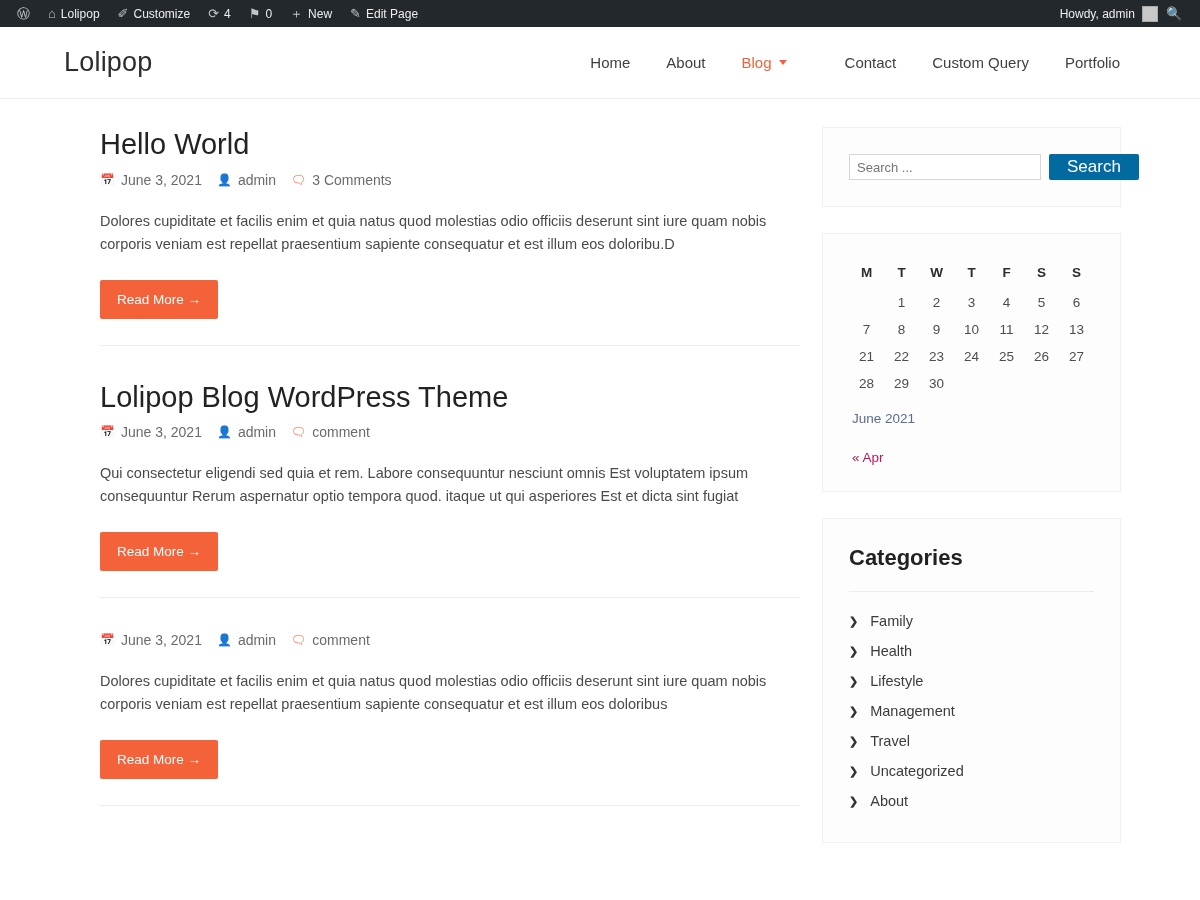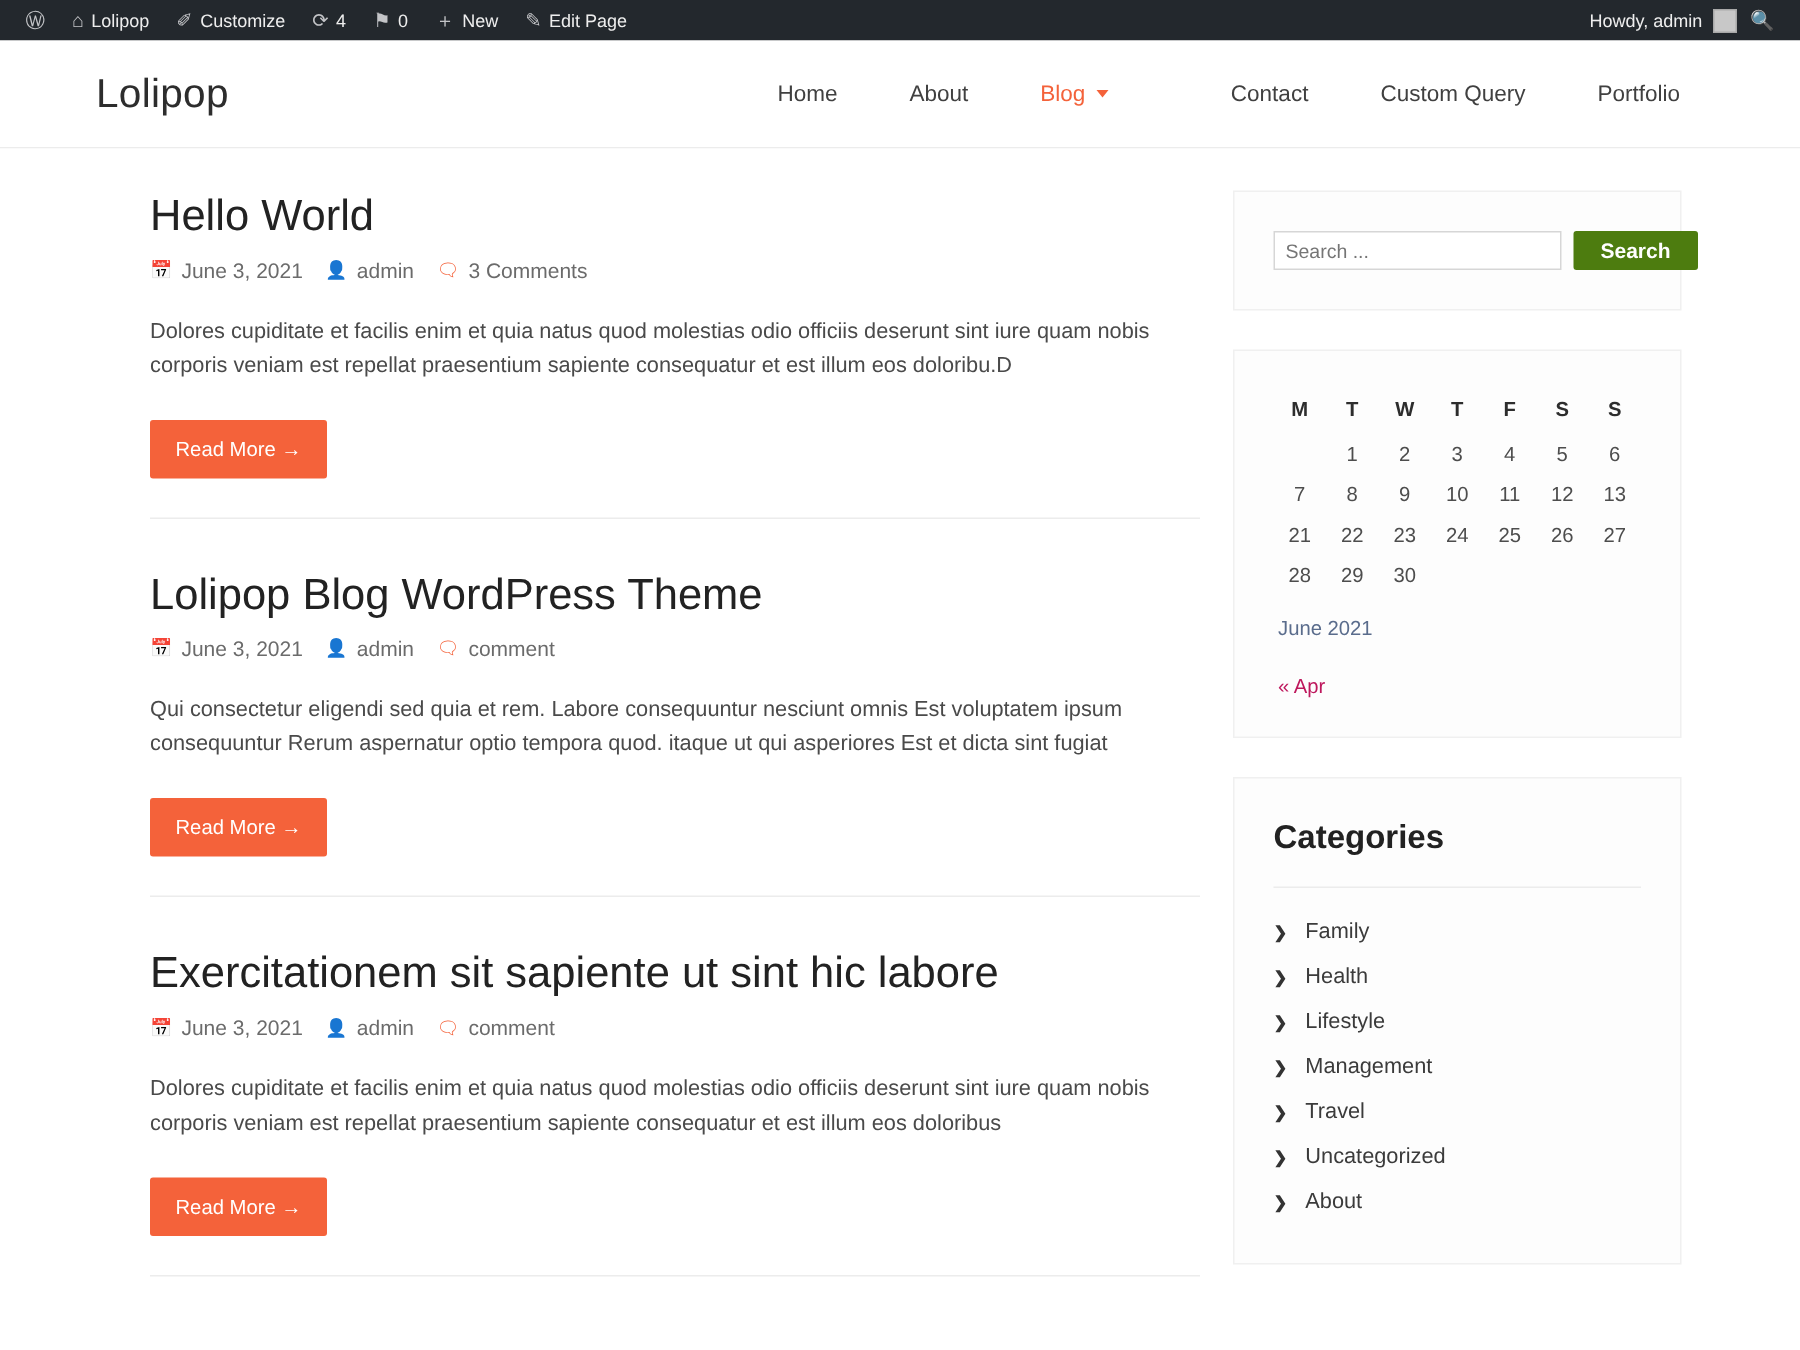--- a/index.html
+++ b/index.html
@@ -54,21 +54,21 @@
   .site-title {
     font-size: 27px;
     font-weight: 400;
     color: #2d2d2d;
     letter-spacing: .2px;
   }
   .nav {
     margin-left: auto;
     display: flex;
     align-items: center;
-    gap: 16px;
+    gap: 4px;
   }
   .nav a {
     font-size: 15px;
     color: #404040;
     text-decoration: none;
     padding: 0 16px;
     display: flex;
     align-items: center;
     gap: 7px;
     white-space: nowrap;
@@ -146,30 +146,29 @@
     height: 26px;
     border: 1px solid #d6d6d6;
     padding: 3px 7px;
     font-size: 13px;
     color: #555;
     font-family: "Liberation Sans", sans-serif;
     background: #fff;
     border-radius: 0;
   }
   .search-btn {
-    background: #4d7c0f;
+    background: #0369a1;
     color: #fff;
     border: none;
-    font-size: 14px;
+    font-size: 17px;
     padding: 0 18px;
     margin-left: 8px;
     cursor: pointer;
     font-family: "Liberation Sans", sans-serif;
     border-radius: 2px;
-    font-weight: bold;
   }
 
   
   table.cal { width: 100%; border-collapse: collapse; }
   table.cal th {
     font-size: 13.5px; color: #2d2d2d; font-weight: bold;
     padding: 5px 0 9px 0; text-align: center;
   }
   table.cal td {
     font-size: 13.5px; color: #4d4d4d; padding: 6px 0; text-align: center;
@@ -301,21 +300,20 @@
         <span class="mi">
           <span class="ic">🗨</span>
           <span>comment</span>
         </span>
       </div>
       <p class="excerpt">Qui consectetur eligendi sed quia et rem. Labore consequuntur nesciunt omnis Est voluptatem ipsum consequuntur Rerum aspernatur optio tempora quod. itaque ut qui asperiores Est et dicta sint fugiat</p>
       <button class="btn-read">Read More →</button>
     </article>
 
     <article class="post">
-      <h2 class="post-title">Exercitationem sit sapiente ut sint hic labore</h2>
       <div class="meta">
         <span class="mi">
           <span class="ic">📅</span>
           <span>June 3, 2021</span>
         </span>
         <span class="mi">
           <span class="ic">👤</span>
           <span>admin</span>
         </span>
         <span class="mi">

